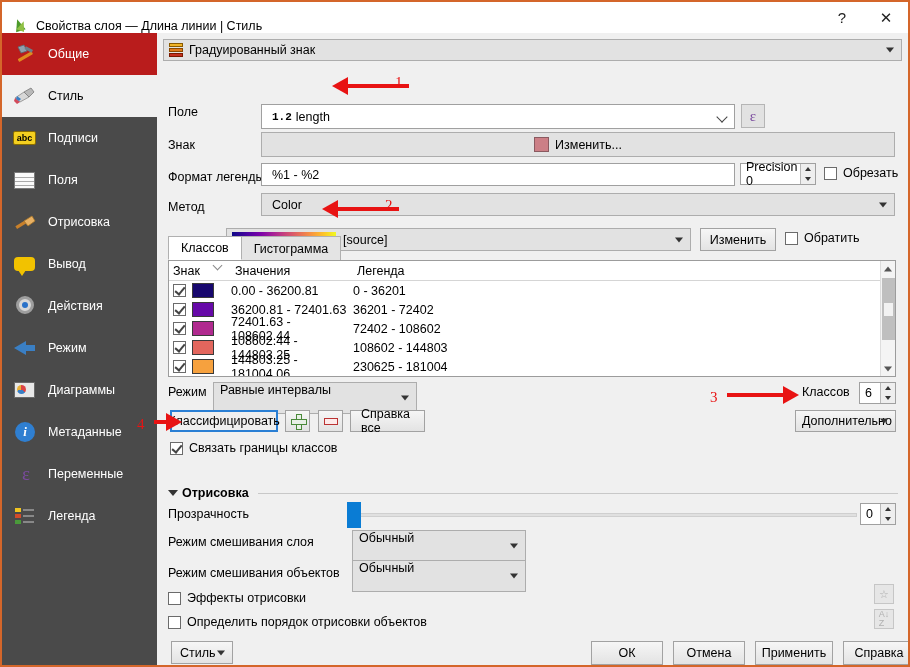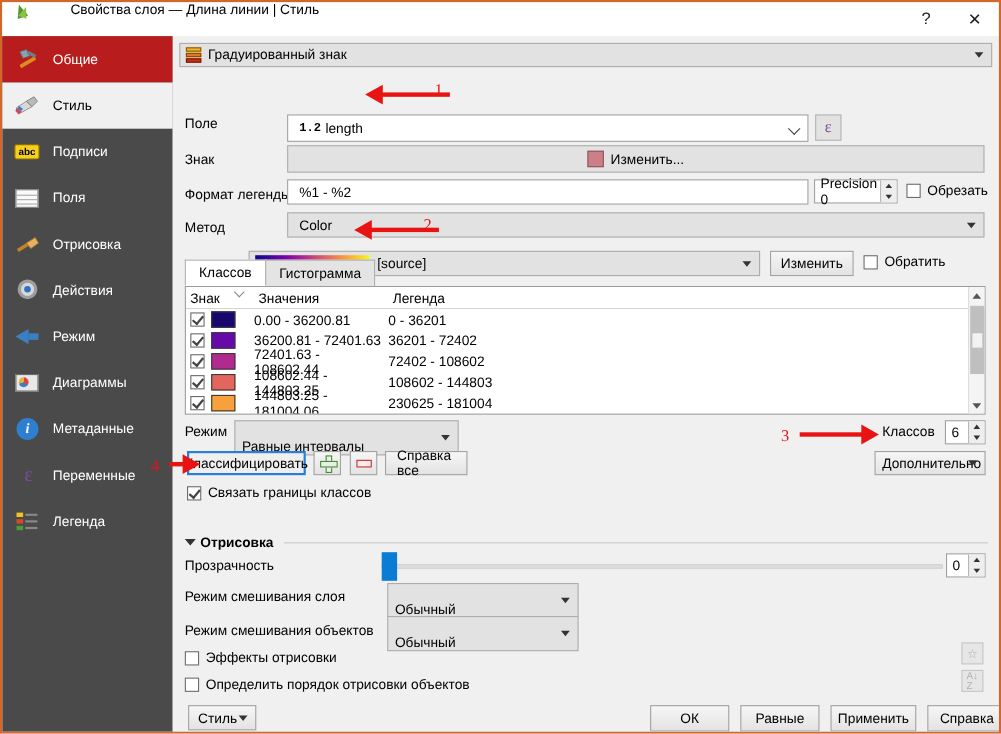--- a/index.html
+++ b/index.html
@@ -17,21 +17,21 @@
     background: #f0f0f0;
     border: 2px solid #d4662a;
     overflow: hidden;
   }
 
   
   #titlebar {
     position: absolute; top: 0; left: 0;
     width: 906px; height: 31px;
     background: #ffffff;
-    display: flex; align-items: flex-start; gap: 28px;
+    display: flex; align-items: flex-end;
   }
   #title-icon {
     width: 16px; height: 16px; margin-left: 10px; margin-right: 8px;
     position: relative; flex: none;
   }
   #title-icon .leaf1 {
     position:absolute; left:2px; top:2px; width:0; height:0;
     border-left:5px solid transparent; border-right:5px solid transparent;
     border-bottom:12px solid #4c9a2a; transform: rotate(-18deg);
   }
@@ -321,21 +321,21 @@
     position:absolute; left:345px; top:511px; width:510px; height:4px;
     background:#e0e0e0; border:1px solid #cfcfcf;
   }
   #slider-handle {
     position:absolute; left:345px; top:500px; width:14px; height:26px;
     background:#0a7cd4;
   }
 
   .sel-combo {
     background:#e2e2e2; border:1px solid #adadad; height:32px;
-    display:flex; align-items:flex-end; padding-left:6px; font-size:12.5px;
+    display:flex; align-items:flex-start; padding-left:6px; font-size:12.5px;
     position:relative;
   }
 
   
   .mini-btn {
     width:20px; height:20px; background:#e6e6e6; border:1px solid #c6c6c6;
     display:flex; align-items:center; justify-content:center;
     color:#b0b0b0; font-size:11px;
   }
 
@@ -433,20 +433,26 @@
     <div class="side-item">
       <span class="side-ico">
         <svg width="26" height="26" viewBox="0 0 26 26">
           <rect x="3" y="14" width="12" height="3.2" fill="#c9802a" transform="rotate(-32 9 15)"></rect>
           <path d="M12 12 L20 7 L23 12 L16 17 Z" fill="#e8b063" stroke="#a8762a" stroke-width="0.8"></path>
         </svg>
       </span>
       <span class="side-label">Отрисовка</span>
     </div>
 
+    <div class="side-item">
+      <span class="side-ico">
+          <span class="ic-speech"></span>
+        </span>
+      <span class="side-label">Вывод</span>
+    </div>
 
     <div class="side-item">
       <span class="side-ico">
           <span class="ic-gear"></span>
         </span>
       <span class="side-label">Действия</span>
     </div>
 
     <div class="side-item">
       <span class="side-ico">
@@ -715,21 +721,21 @@
     <span class="lbl" style="margin-left:6px;">Определить порядок отрисовки объектов</span>
   </div>
   <div class="mini-btn" style="position:absolute; left:872px; top:607px; font-size:9px; line-height:9px;">A↓<br>Z</div>
 
   <div id="footer">
     <div class="btn" style="position:absolute; left:14px; top:9px; width:62px; height:23px; justify-content:flex-start; padding-left:8px;">
       <span>Стиль</span>
       <span class="combo-arrow"></span>
     </div>
     <div class="btn" style="position:absolute; left:434px; top:9px; width:72px; height:24px;">ОК</div>
-    <div class="btn" style="position:absolute; left:516px; top:9px; width:72px; height:24px;">Равные</div>
+    <div class="btn" style="position:absolute; left:516px; top:9px; width:72px; height:24px;">Отмена</div>
     <div class="btn" style="position:absolute; left:598px; top:9px; width:78px; height:24px;">Применить</div>
     <div class="btn" style="position:absolute; left:686px; top:9px; width:72px; height:24px;">Справка</div>
   </div>
 
   <div class="arrow-grp" style="left:330px; top:75px; width:100px; height:18px;">
     <span class="arrow-head left" style="left:0; top:0;"></span>
     <span class="arrow-shaft" style="left:15px; top:7px; width:62px;"></span>
   </div>
   <span class="anno-num" style="left:393px; top:72px;">1</span>
 

